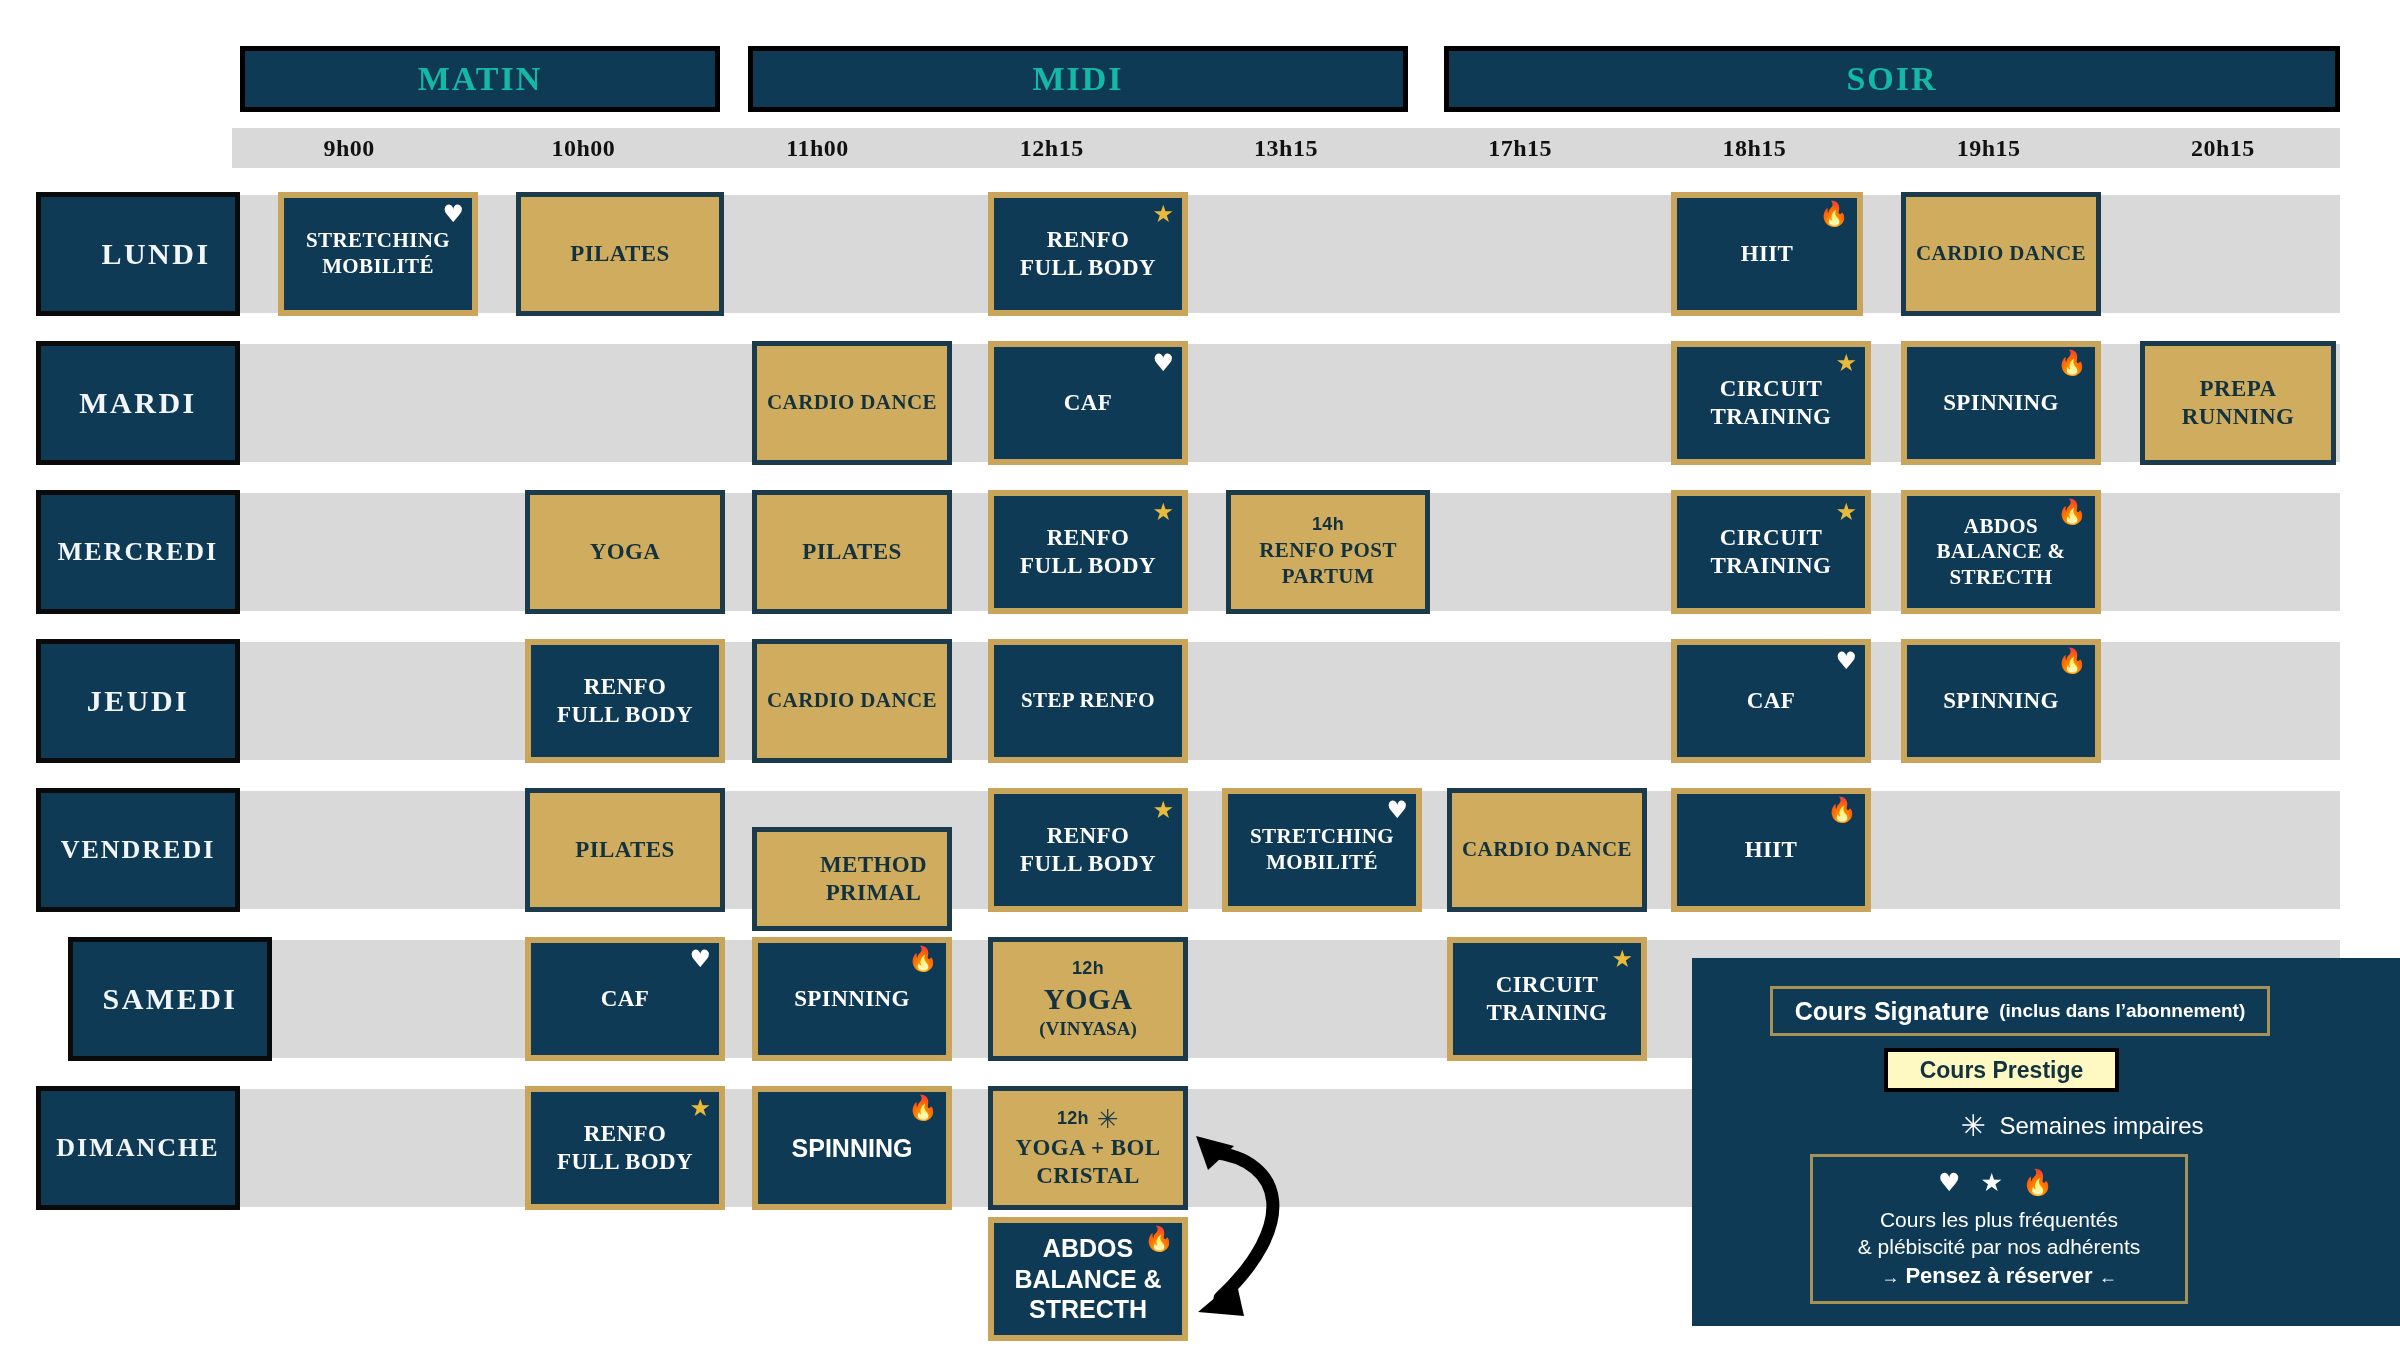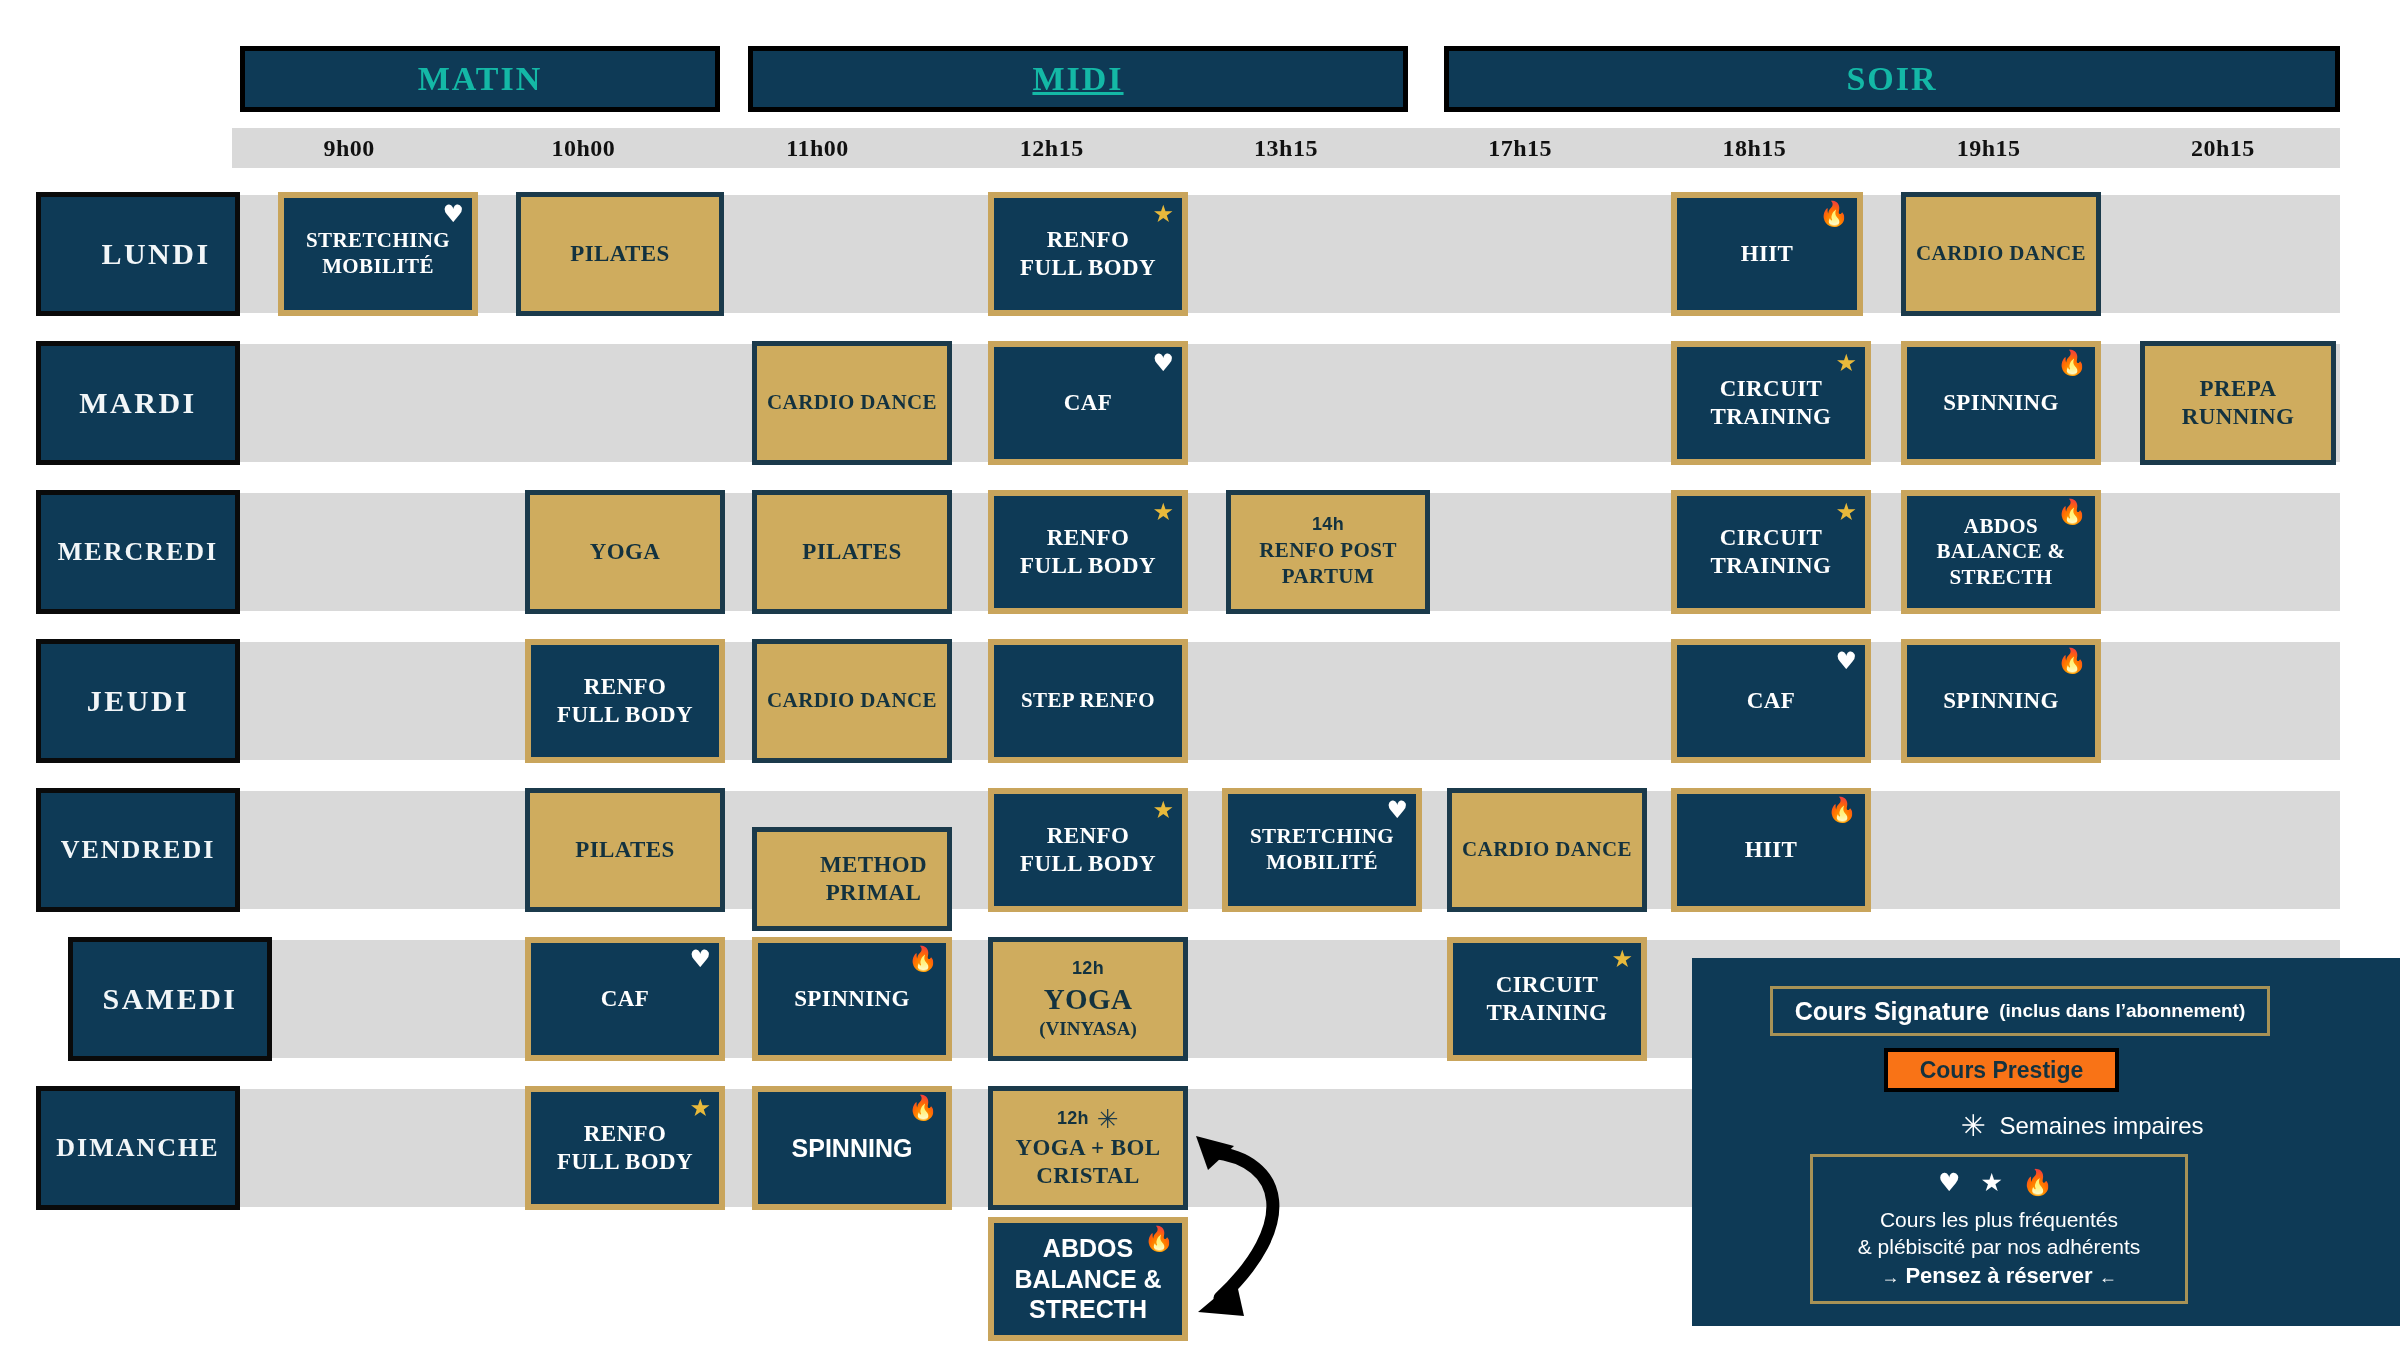--- a/index.html
+++ b/index.html
@@ -91,21 +91,21 @@
   }
   .legend-sig {
     position:absolute; left:78px; top:28px; width:500px; height:50px;
     border:3px solid #A79256; display:flex; align-items:center; justify-content:center;
     gap:10px; color:#ffffff; font-family:"Liberation Sans", sans-serif;
   }
   .legend-sig .b { font-weight:700; font-size:25px; }
   .legend-sig .n { font-weight:700; font-size:19px; }
   .legend-prest {
     position:absolute; left:192px; top:90px; width:235px; height:44px;
-    background:#f97316; border:4px solid #000000;
+    background:#fef9c3; border:4px solid #000000;
     display:flex; align-items:center; justify-content:center;
     color:#13323F; font-family:"Liberation Sans", sans-serif; font-weight:700; font-size:23px;
   }
   .legend-weeks {
     position:absolute; left:0; top:150px; width:100%;
     display:flex; align-items:center; justify-content:center; gap:14px;
     color:#ffffff; font-family:"Liberation Sans", sans-serif; font-size:24px;
   }
   .legend-weeks .ast { font-size:30px; font-family:"DejaVu Sans", sans-serif; }
   .legend-box {
@@ -124,21 +124,21 @@
 </style>
 </head>
 <body>
 
 <div class="page">
 
   <div id="periods">
       <div class="period" style="left: 240px; width: 480px;">
         <span>MATIN</span>
       </div>
-      <div class="period" style="left: 748px; width: 660px; text-decoration: underline;">
+      <div class="period" style="left: 748px; width: 660px;">
         <span>MIDI</span>
       </div>
       <div class="period" style="left: 1444px; width: 896px;">
         <span>SOIR</span>
       </div>
     </div>
 
   <div class="timestrip" id="timestrip">
       <div class="timecell">9h00</div>
       <div class="timecell">10h00</div>

